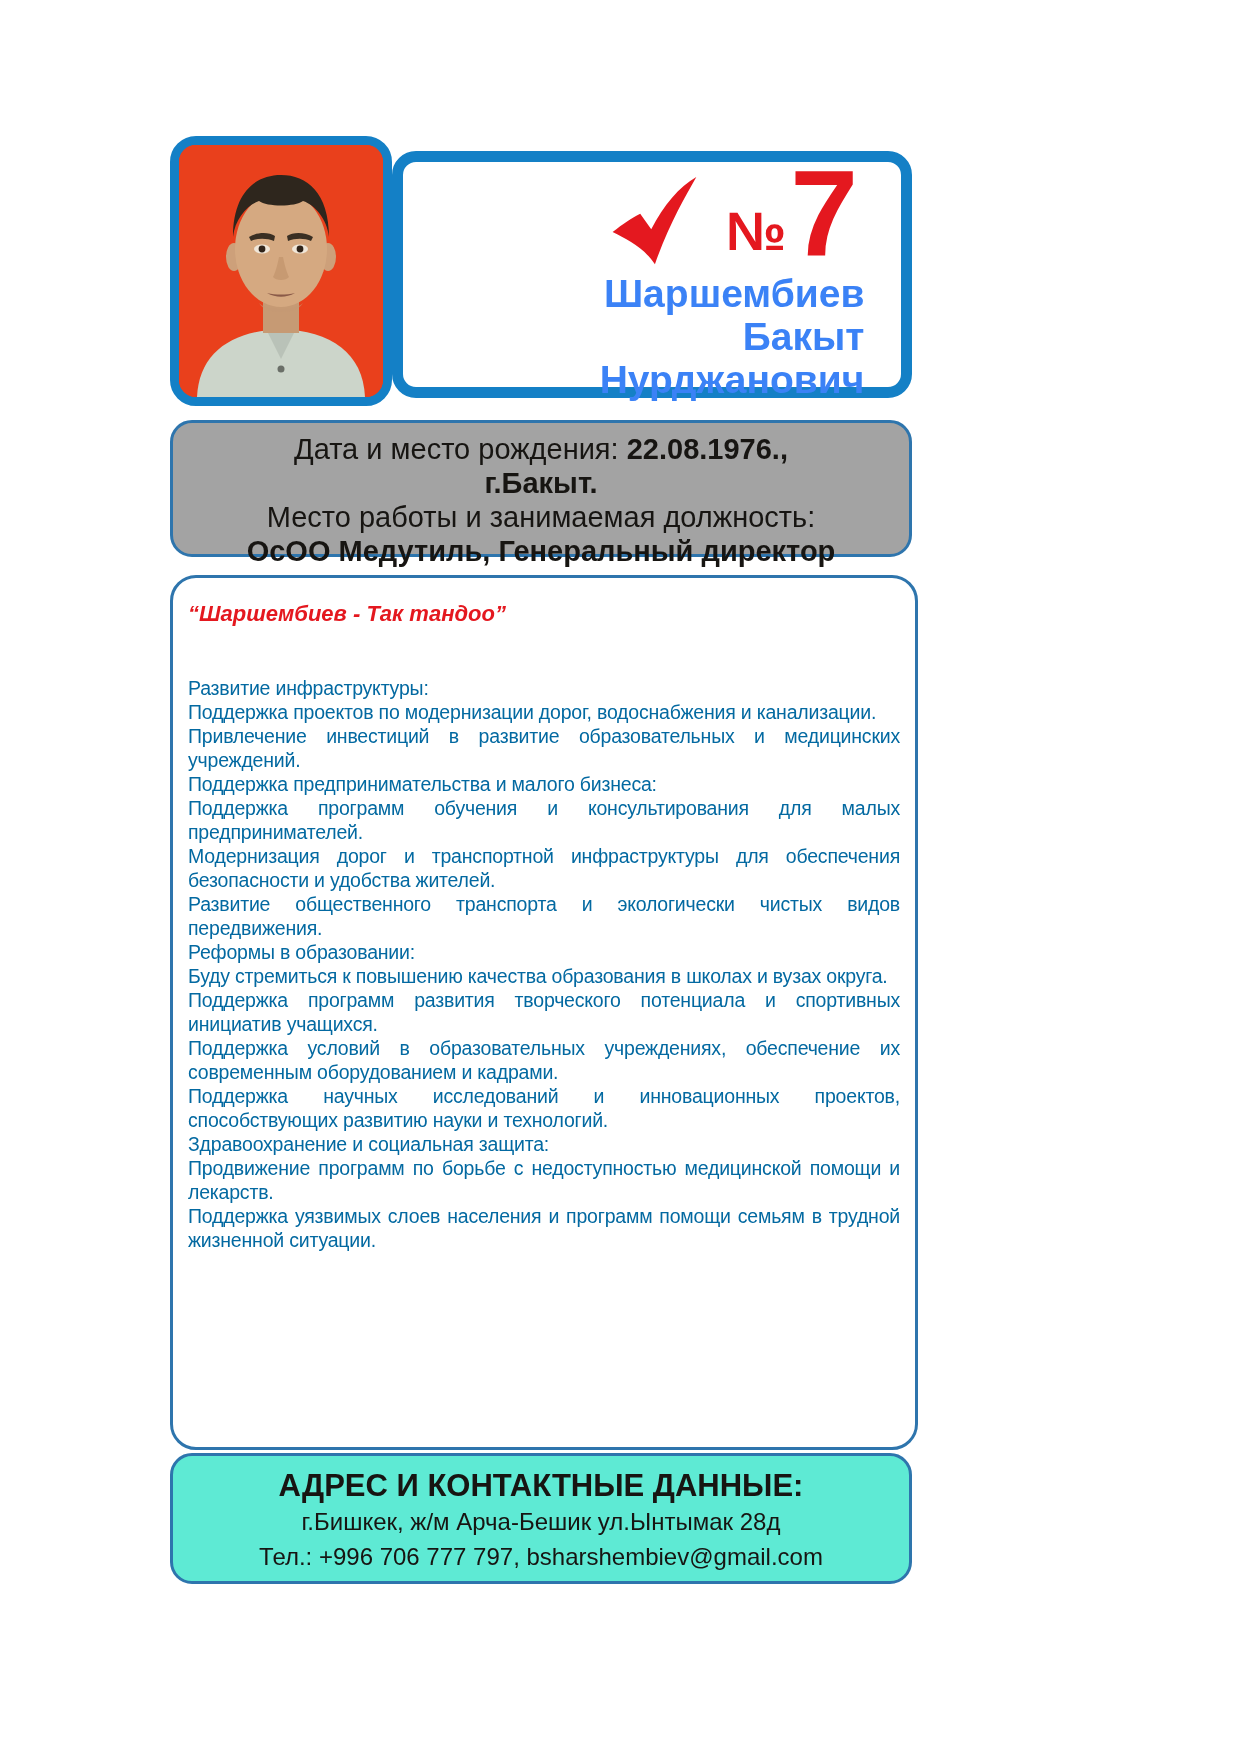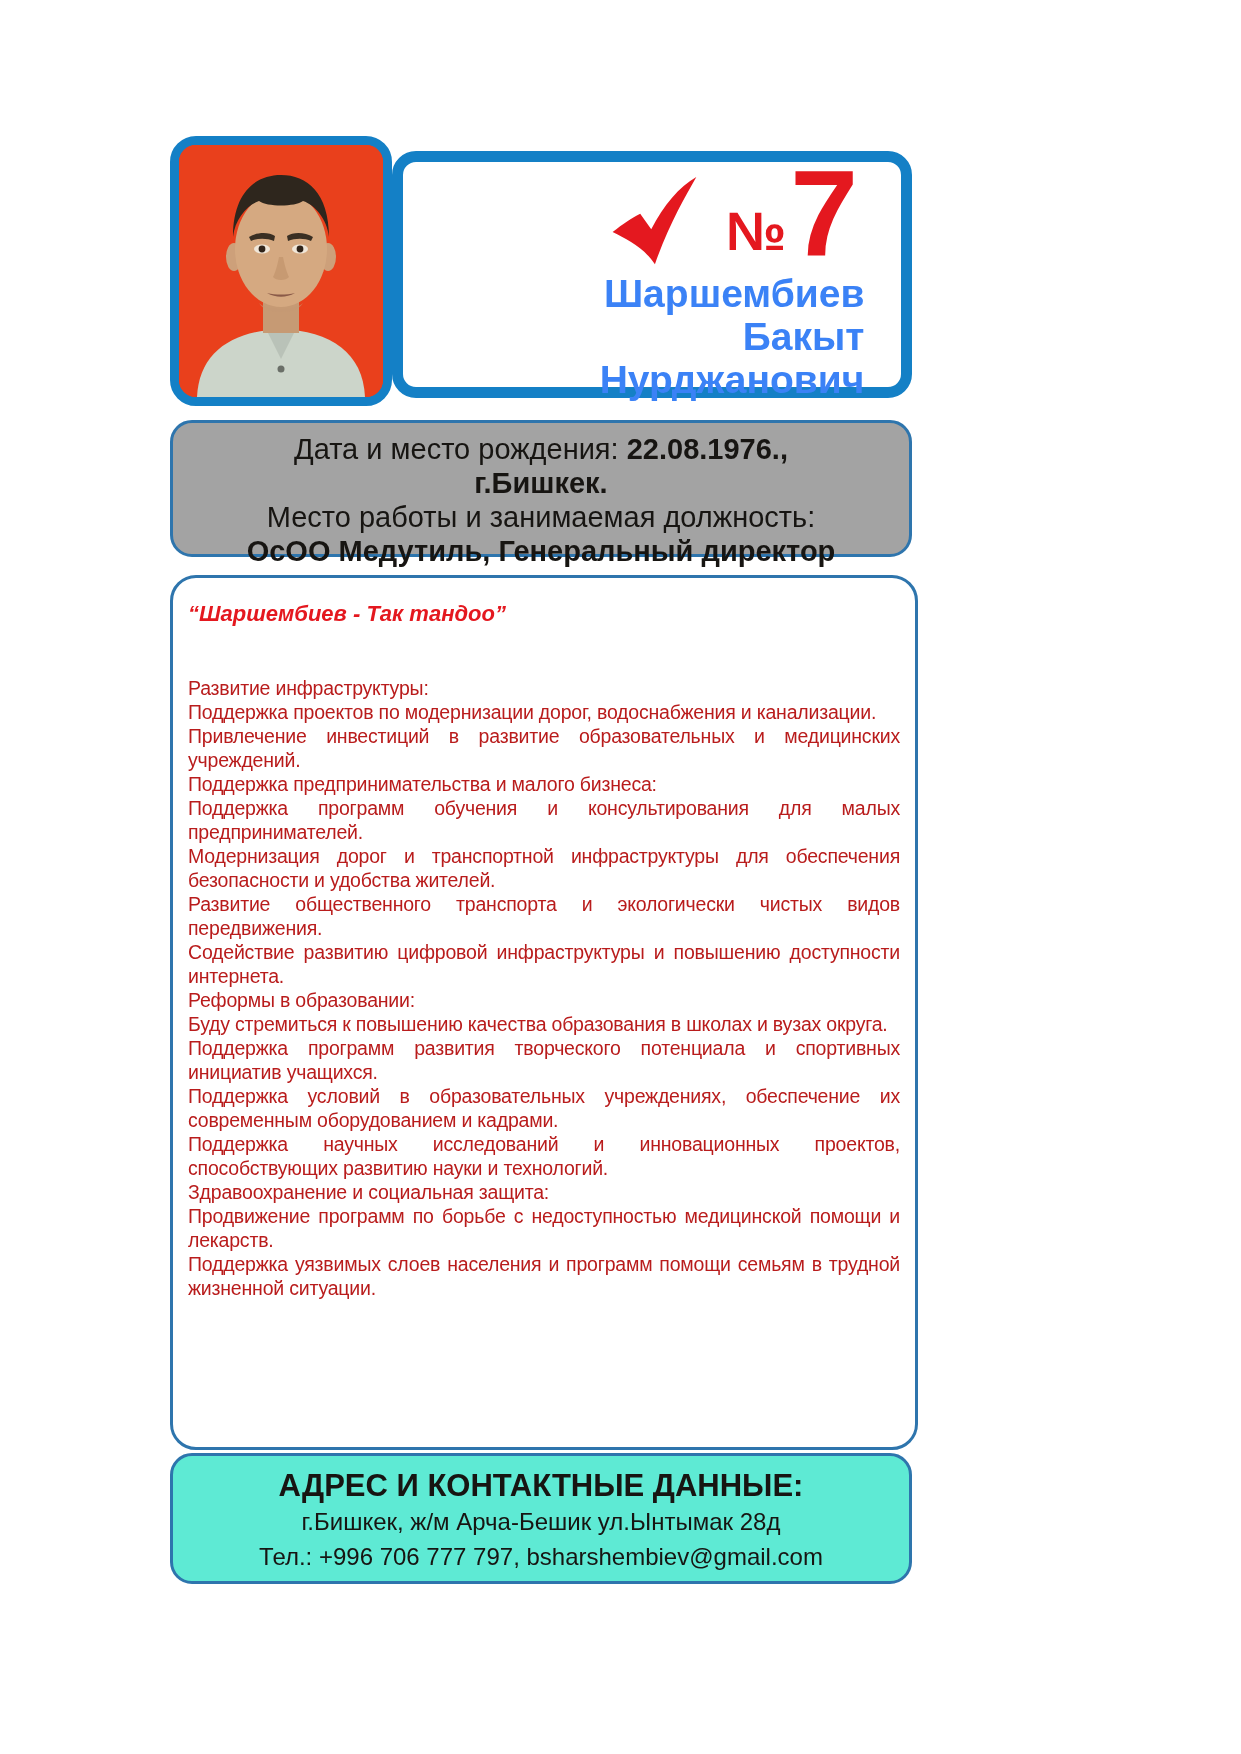--- a/index.html
+++ b/index.html
@@ -78,21 +78,21 @@
     color:#e4181f;line-height:36px;margin-top:4px;
   }
   .prog-heading{
     text-align:center;
     font-size:31px;font-weight:700;
     color:#1c4da2;line-height:37px;margin-top:5px;
   }
   .prog-body{
     margin-top:44px;
     font-size:19.5px;line-height:24px;
-    color:#b91c1c;text-align:justify;
+    color:#0369a1;text-align:justify;
     letter-spacing:-0.2px;
   }
   .prog-body p{margin:0;}
   
   .contact-box{
     position:absolute;left:170px;top:1453px;
     width:736px;height:125px;
     background:#5eead4;
     border:3px solid #2e75ad;
     border-radius:22px;
@@ -153,36 +153,35 @@
       <path d="M88 148 C97 153 107 153 116 148 C107 150 97 150 88 148 Z" fill="#8a5a48"></path>
 
       <path d="M80 158 C88 166 116 166 124 158 C118 170 86 170 80 158 Z" fill="#c49a74" opacity="0.6"></path>
 
       <circle cx="102" cy="224" r="3.5" fill="#6a6f68"></circle>
     </svg>
   </div>
 
   <div class="info-box">
     <div class="pad"><span>Дата и место рождения: </span><span class="b">22.08.1976.,</span></div>
-    <div class="b">г.Бишкек.</div>
+    <div class="b">г.Бакыт.</div>
     <div>Место работы и занимаемая должность:</div>
     <div class="b">ОсОО Медутиль, Генеральный директор</div>
   </div>
 
   <div class="program-box">
     <div class="slogan">“Шаршембиев - Так тандоо”</div>
     <div class="prog-body">
       <p>Развитие инфраструктуры:</p>
       <p>Поддержка проектов по модернизации дорог, водоснабжения и канализации.</p>
       <p>Привлечение инвестиций в развитие образовательных и медицинских учреждений.</p>
       <p>Поддержка предпринимательства и малого бизнеса:</p>
       <p>Поддержка программ обучения и консультирования для малых предпринимателей.</p>
       <p>Модернизация дорог и транспортной инфраструктуры для обеспечения безопасности и удобства жителей.</p>
       <p>Развитие общественного транспорта и экологически чистых видов передвижения.</p>
-      <p>Содействие развитию цифровой инфраструктуры и повышению доступности интернета.</p>
       <p>Реформы в образовании:</p>
       <p>Буду стремиться к повышению качества образования в школах и вузах округа.</p>
       <p>Поддержка программ развития творческого потенциала и спортивных инициатив учащихся.</p>
       <p>Поддержка условий в образовательных учреждениях, обеспечение их современным оборудованием и кадрами.</p>
       <p>Поддержка научных исследований и инновационных проектов, способствующих развитию науки и технологий.</p>
       <p>Здравоохранение и социальная защита:</p>
       <p>Продвижение программ по борьбе с недоступностью медицинской помощи и лекарств.</p>
       <p>Поддержка уязвимых слоев населения и программ помощи семьям в трудной жизненной ситуации.</p>
     </div>
   </div>

